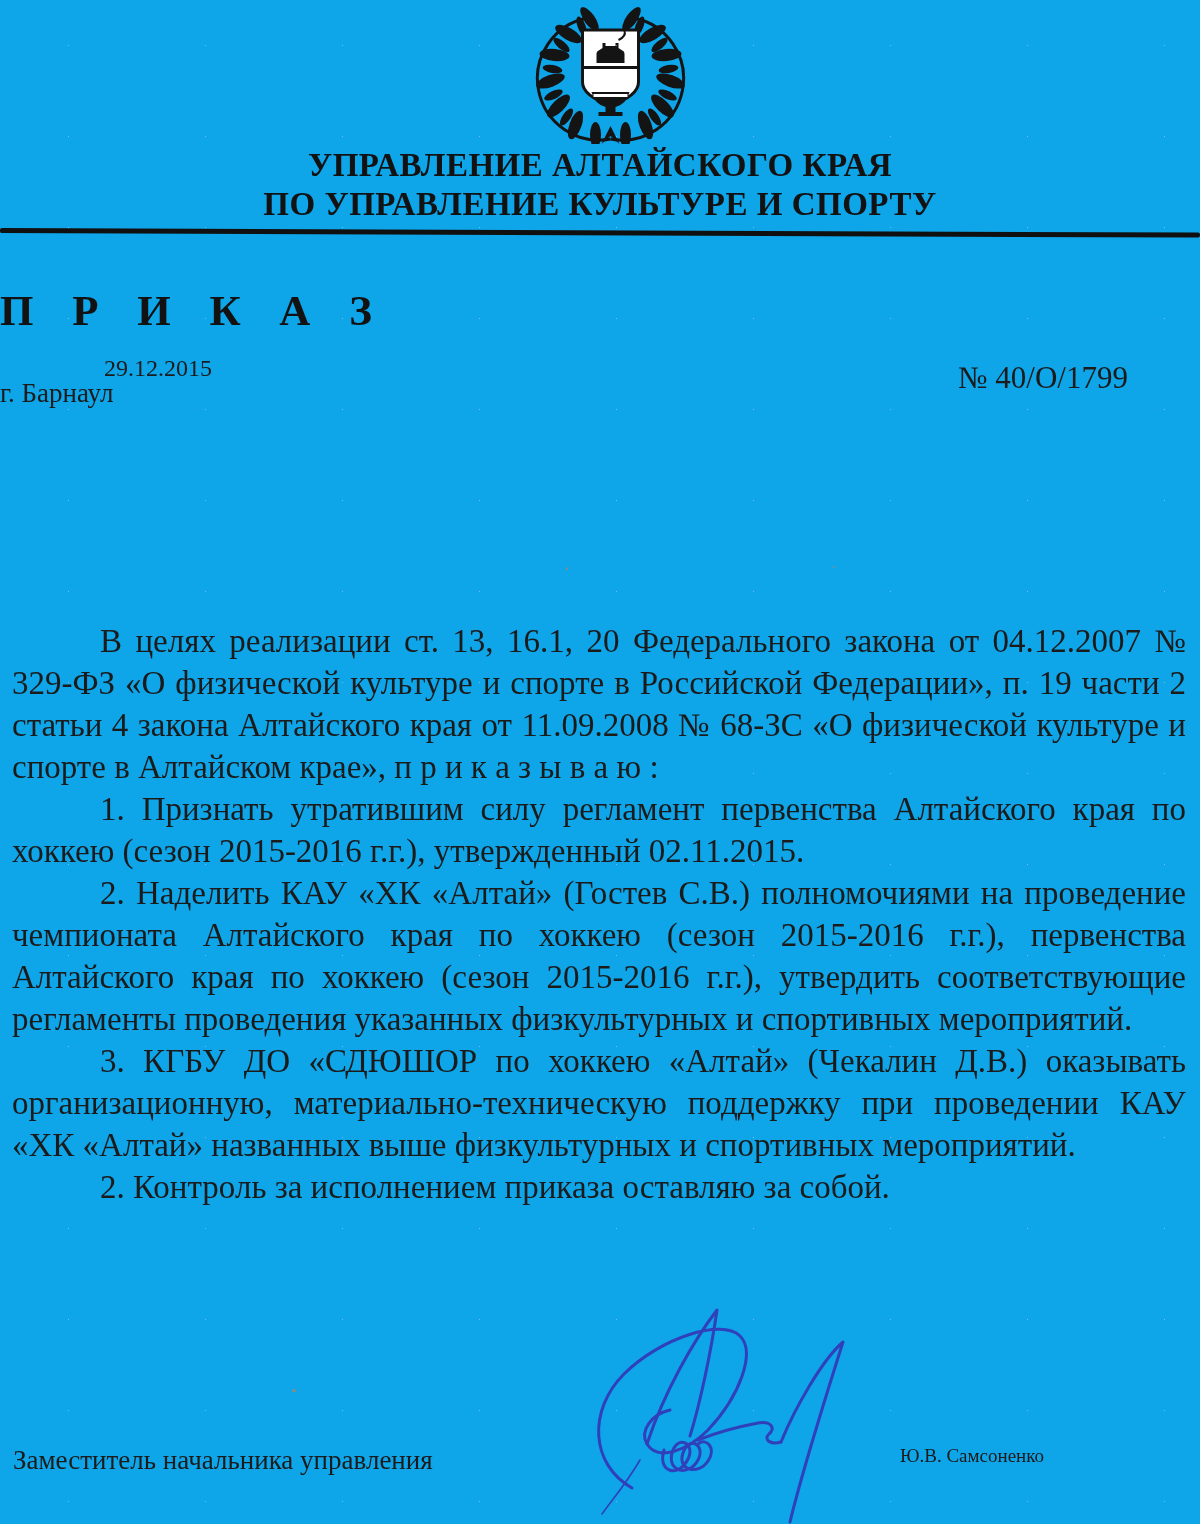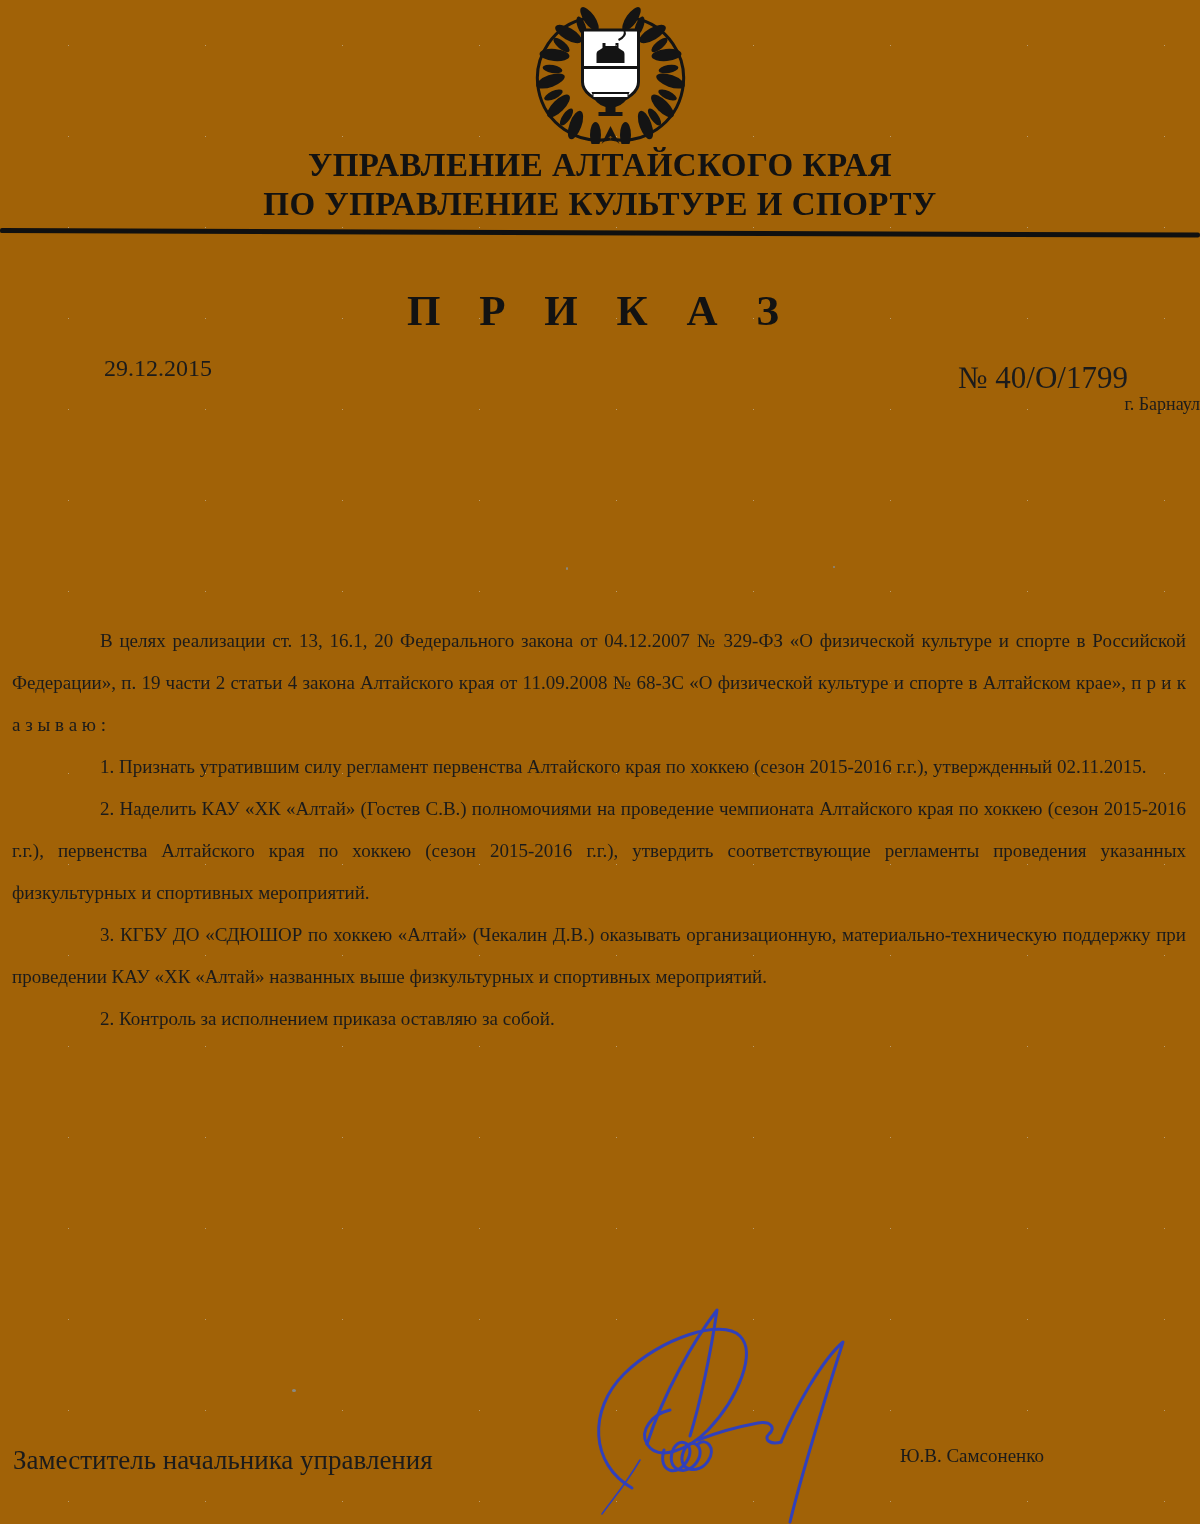--- a/index.html
+++ b/index.html
@@ -1,21 +1,21 @@
 <!DOCTYPE html>
 <html><head>
 <meta charset="utf-8">
 <style>
   html, body { margin: 0; padding: 0; background: #e8e8e6; }
   .page {
     position: relative;
     width: 1200px;
     height: 1524px;
     margin: 0 auto;
-    background: #a16207;
+    background: #0ea5e9;
     overflow: hidden;
     font-family: "Liberation Serif", serif;
     color: #1b1b1b;
   }
   
   .page::after{
     content:"";
     position:absolute; inset:0;
     background-image: radial-gradient(#d9d9d4 0.6px, transparent 0.7px);
     background-size: 137px 91px;
@@ -44,48 +44,47 @@
     width: 1200px; height: 5px;
     background: #101010;
     transform: rotate(0.22deg);
     transform-origin: left center;
     border-radius: 2px;
   }
   .doc-type {
     position: absolute;
     top: 286px; left: 0;
     width: 100%;
-    text-align: center;
     font-weight: bold;
     font-size: 43px;
     letter-spacing: 14px;
     color: #121212;
   }
   .doc-date {
     position: absolute;
     left: 104px; top: 355px;
     font-size: 24px;
   }
   .doc-number {
     position: absolute;
     right: 72px; top: 360px;
     font-size: 31px;
   }
   .doc-city {
     position: absolute;
-    top: 394px; left: 0;
+    top: 378px; left: 0;
     width: 100%;
-    text-align: right;
-    font-size: 18px;
+    text-align: left;
+    font-size: 27px;
   }
   .body-text {
     position: absolute;
     top: 620px; left: 12px;
     width: 1174px;
-    font-size: 19px;
+    font-size: 33px;
     line-height: 42px;
     text-align: justify;
   }
   .body-text p { margin: 0; text-indent: 88px; }
   .sig-title {
     position: absolute;
     left: 13px; top: 1445px;
     font-size: 27px;
   }
   .sig-name {

